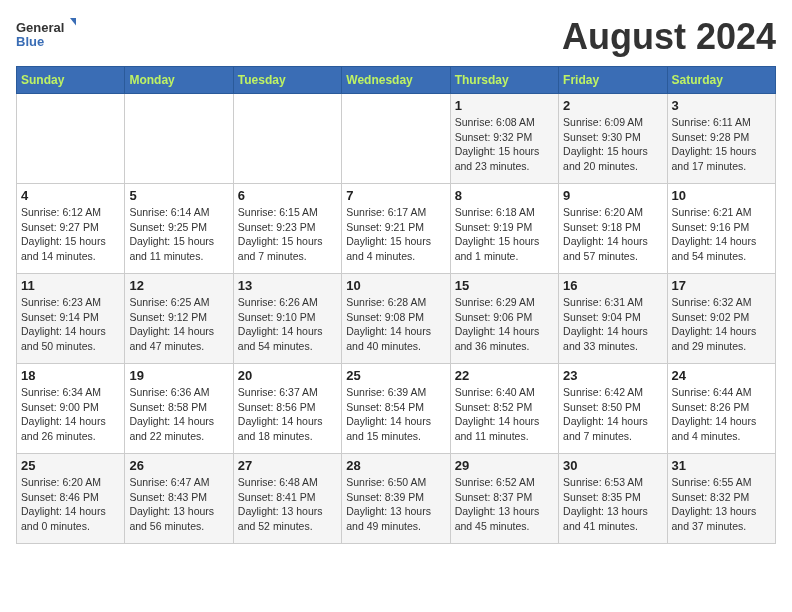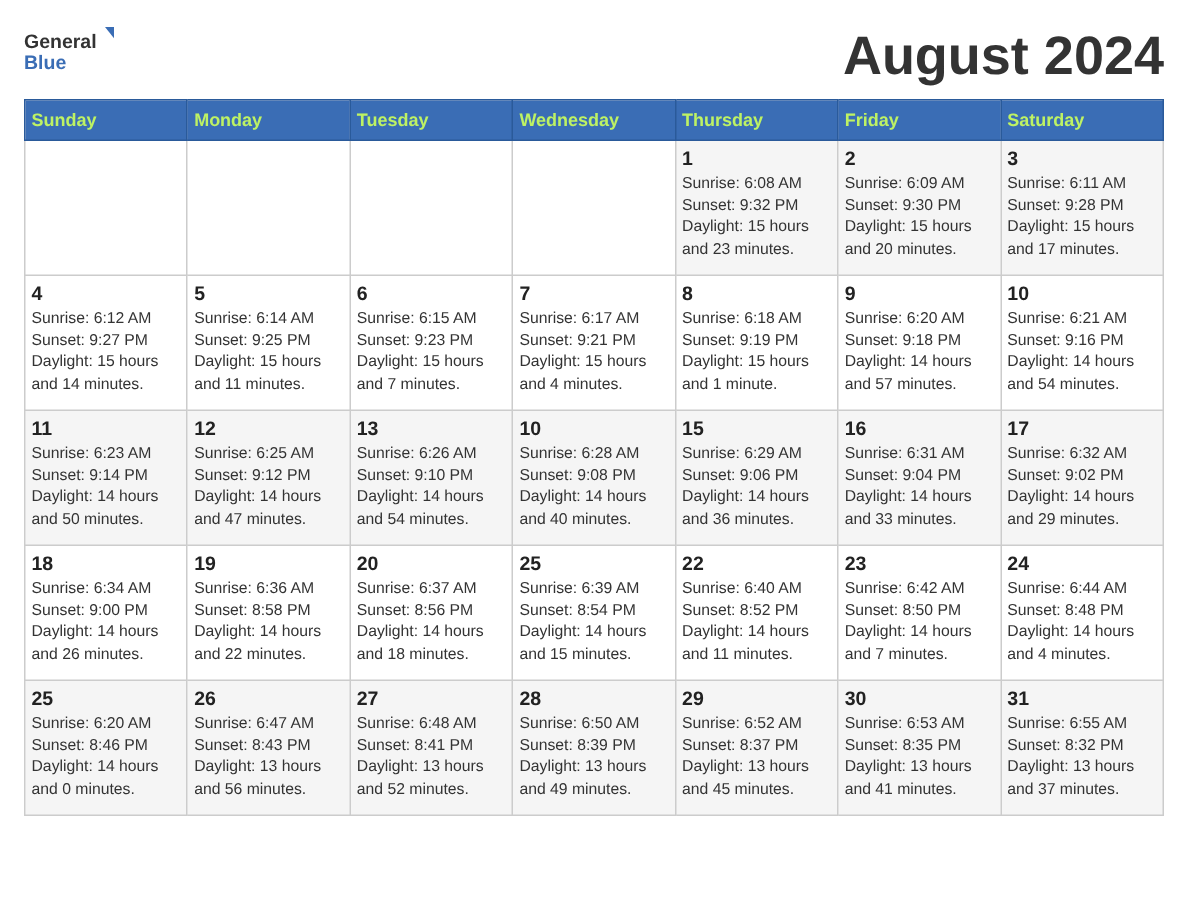--- a/index.html
+++ b/index.html
@@ -271,21 +271,21 @@
         <td>
           <span class="day-number">23</span>
           <div class="day-info">Sunrise: 6:42 AM</div>
           <div class="day-info">Sunset: 8:50 PM</div>
           <div class="day-info">Daylight: 14 hours</div>
           <div class="day-info">and 7 minutes.</div>
         </td>
         <td>
           <span class="day-number">24</span>
           <div class="day-info">Sunrise: 6:44 AM</div>
-          <div class="day-info">Sunset: 8:48 PM</div>
+          <div class="day-info">Sunset: 8:26 PM</div>
           <div class="day-info">Daylight: 14 hours</div>
           <div class="day-info">and 4 minutes.</div>
         </td>
       </tr>
       <tr>
         <td>
           <span class="day-number">25</span>
           <div class="day-info">Sunrise: 6:20 AM</div>
           <div class="day-info">Sunset: 8:46 PM</div>
           <div class="day-info">Daylight: 14 hours</div>

